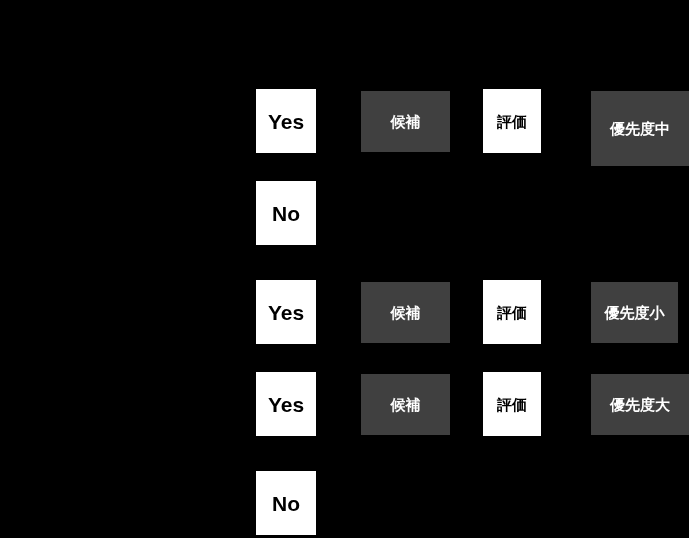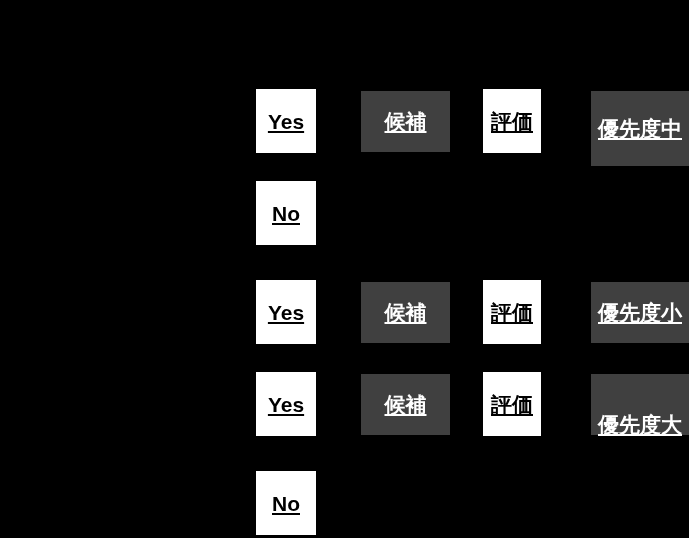--- a/index.html
+++ b/index.html
@@ -26,21 +26,20 @@
 
   .node {
     position: absolute;
     display: flex;
     align-items: center;
     justify-content: center;
     box-sizing: border-box;
     text-align: center;
     line-height: 1;
     white-space: nowrap;
-    text-decoration: underline;
   }
 
   .node.white {
     background: #ffffff;
     color: #000000;
   }
 
   .node.gray {
     background: #404040;
     color: #ffffff;
@@ -50,21 +49,21 @@
     display: block;
     font-weight: bold;
   }
 
   .label-latin {
     font-size: 21px;
     letter-spacing: 0px;
   }
 
   .label-cjk {
-    font-size: 21px;
+    font-size: 15px;
     letter-spacing: 0px;
   }
 </style>
 </head>
 <body>
 
 <div id="canvas">
 
   <div class="node white" style="left:256px; top:89px; width:60px; height:64px;">
     <span class="node-label label-latin">Yes</span>
@@ -85,34 +84,34 @@
 
   <div class="node white" style="left:256px; top:280px; width:60px; height:64px;">
     <span class="node-label label-latin">Yes</span>
   </div>
   <div class="node gray" style="left:361px; top:282px; width:89px; height:61px;">
     <span class="node-label label-cjk">候補</span>
   </div>
   <div class="node white" style="left:483px; top:280px; width:58px; height:64px;">
     <span class="node-label label-cjk">評価</span>
   </div>
-  <div class="node gray" style="left:591px; top:282px; width:98px; height:61px;">
+  <div class="node gray" style="left:591px; top:282px; width:87px; height:61px;">
     <span class="node-label label-cjk">優先度小</span>
   </div>
 
   <div class="node white" style="left:256px; top:372px; width:60px; height:64px;">
     <span class="node-label label-latin">Yes</span>
   </div>
   <div class="node gray" style="left:361px; top:374px; width:89px; height:61px;">
     <span class="node-label label-cjk">候補</span>
   </div>
   <div class="node white" style="left:483px; top:372px; width:58px; height:64px;">
     <span class="node-label label-cjk">評価</span>
   </div>
-  <div class="node gray" style="left:591px; top:374px; width:98px; height:61px;align-items:flex-end;">
+  <div class="node gray" style="left:591px; top:374px; width:98px; height:61px;">
     <span class="node-label label-cjk">優先度大</span>
   </div>
 
   <div class="node white" style="left:256px; top:471px; width:60px; height:64px;">
     <span class="node-label label-latin">No</span>
   </div>
 
 </div>
 
 </body></html>

